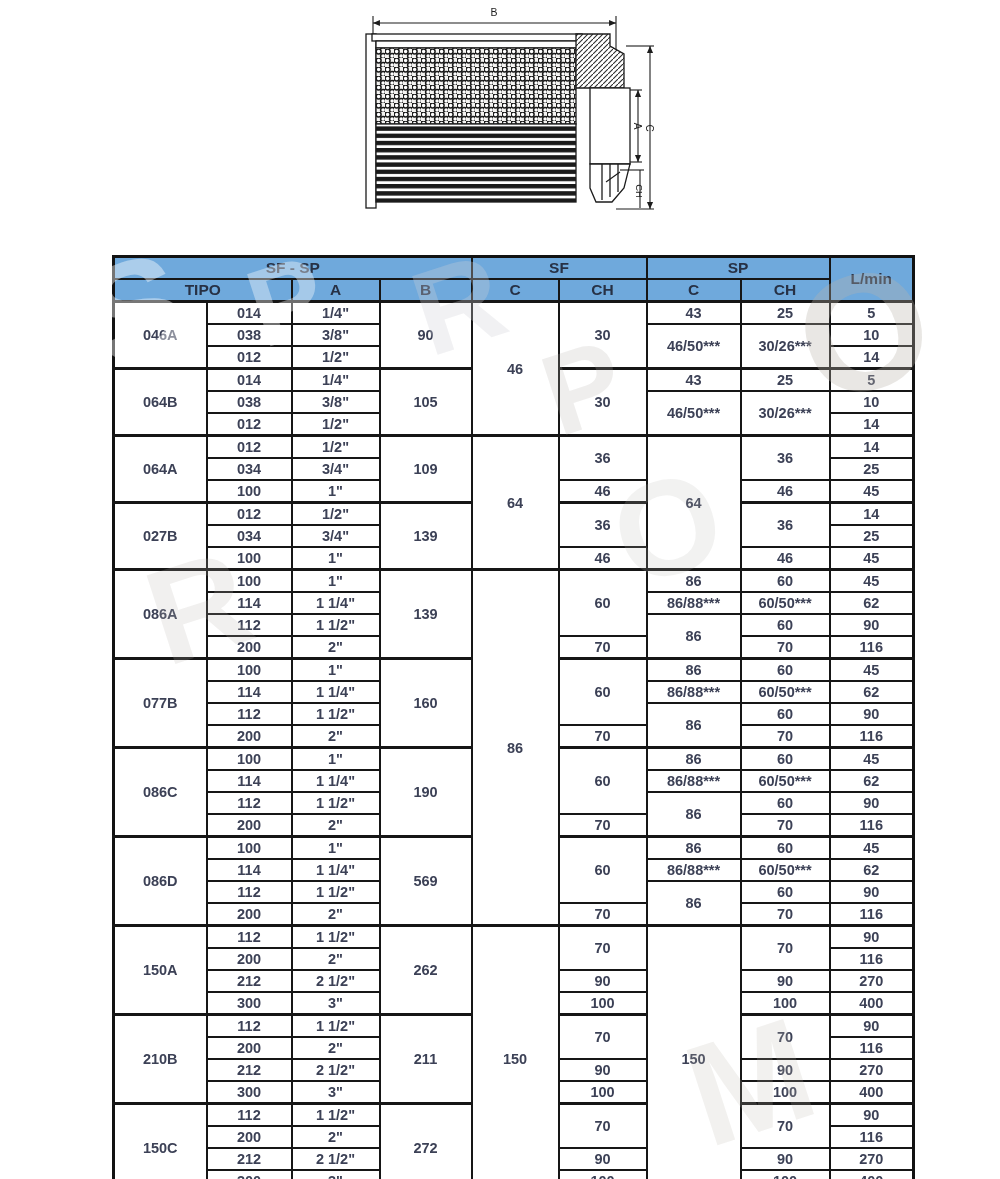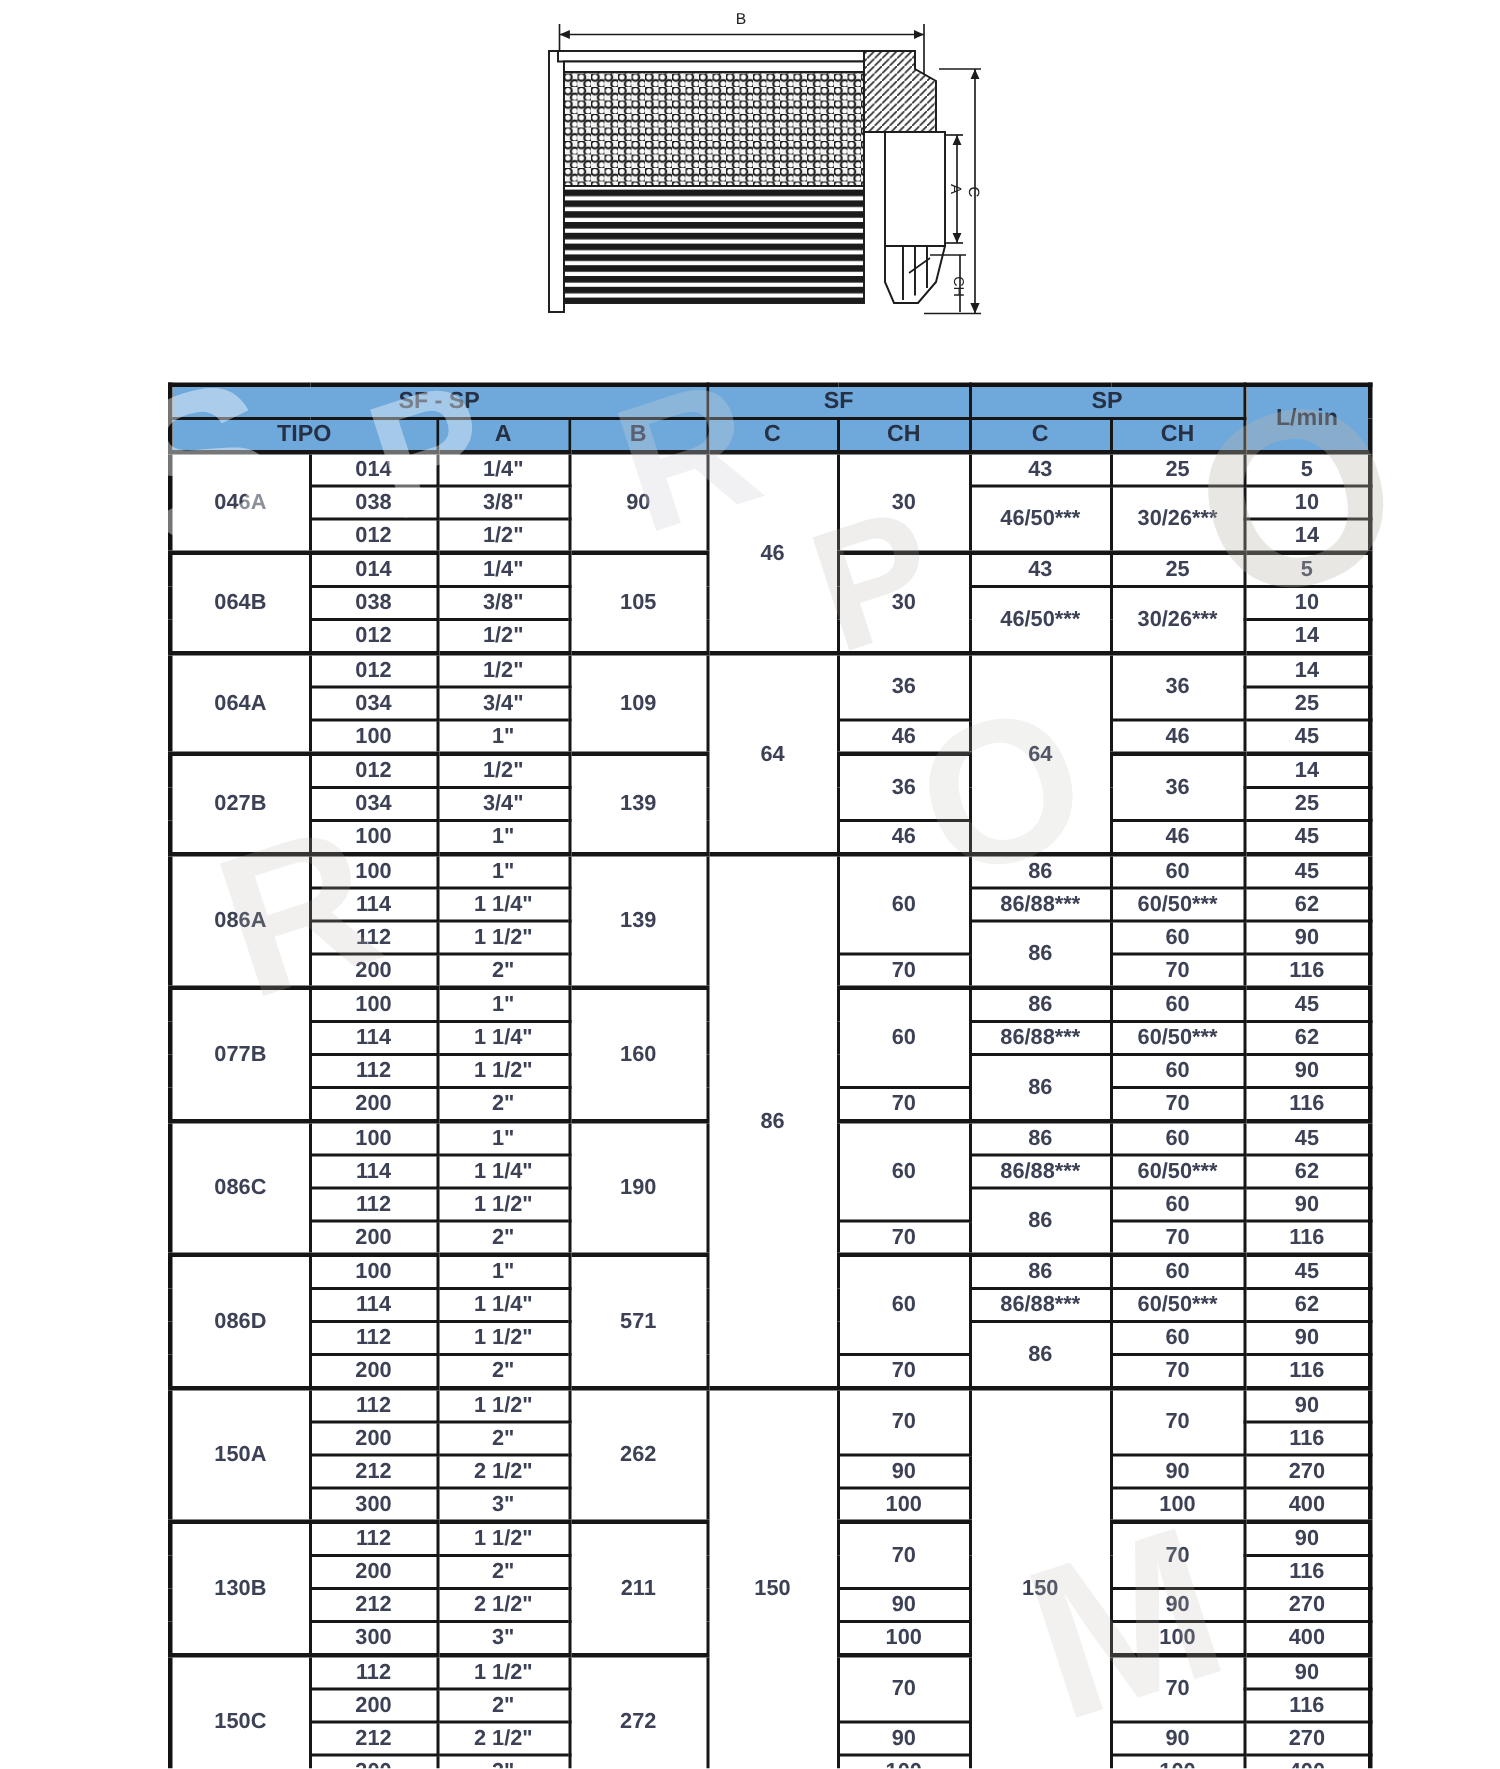--- a/index.html
+++ b/index.html
@@ -321,21 +321,21 @@
             <td class="col-code">200</td>
             <td class="col-a">2"</td>
             <td class="col-sfch">70</td>
             <td class="col-spch">70</td>
             <td class="col-lmin">116</td>
           </tr>
           <tr class="gs">
             <td class="col-tipo" rowspan="4">086D</td>
             <td class="col-code">100</td>
             <td class="col-a">1"</td>
-            <td class="col-b" rowspan="4">571</td>
+            <td class="col-b" rowspan="4">569</td>
             <td class="col-sfch" rowspan="3">60</td>
             <td class="col-spc">86</td>
             <td class="col-spch">60</td>
             <td class="col-lmin">45</td>
           </tr>
           <tr>
             <td class="col-code">114</td>
             <td class="col-a">1 1/4"</td>
             <td class="col-spc">86/88***</td>
             <td class="col-spch">60/50***</td>
@@ -379,21 +379,21 @@
             <td class="col-lmin">270</td>
           </tr>
           <tr>
             <td class="col-code">300</td>
             <td class="col-a">3"</td>
             <td class="col-sfch">100</td>
             <td class="col-spch">100</td>
             <td class="col-lmin">400</td>
           </tr>
           <tr class="gs">
-            <td class="col-tipo" rowspan="4">130B</td>
+            <td class="col-tipo" rowspan="4">210B</td>
             <td class="col-code">112</td>
             <td class="col-a">1 1/2"</td>
             <td class="col-b" rowspan="4">211</td>
             <td class="col-sfch" rowspan="2">70</td>
             <td class="col-spch" rowspan="2">70</td>
             <td class="col-lmin">90</td>
           </tr>
           <tr>
             <td class="col-code">200</td>
             <td class="col-a">2"</td>

